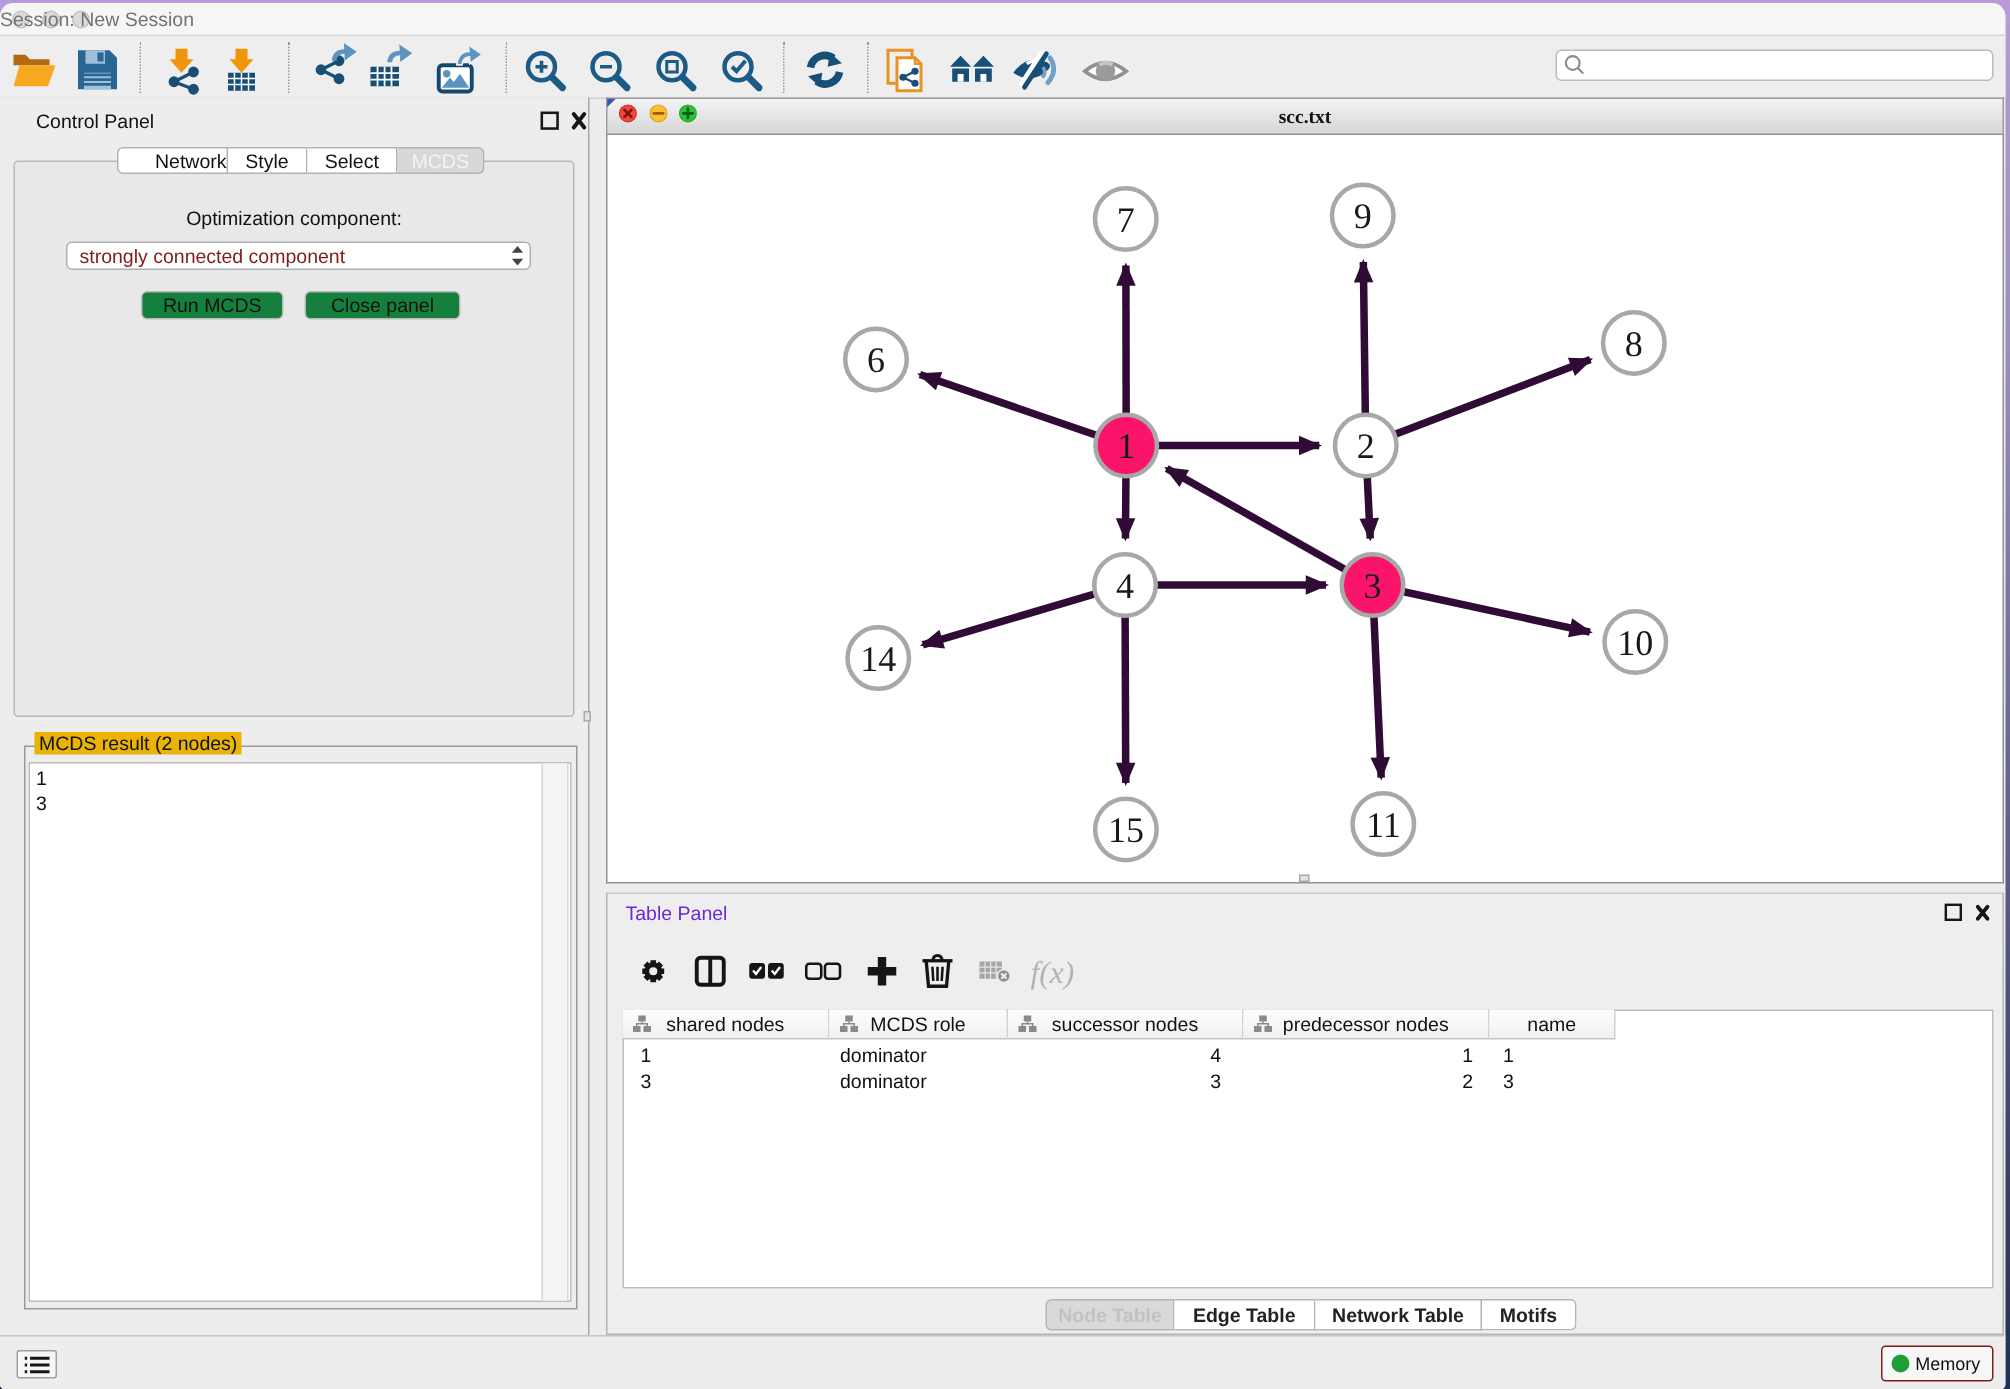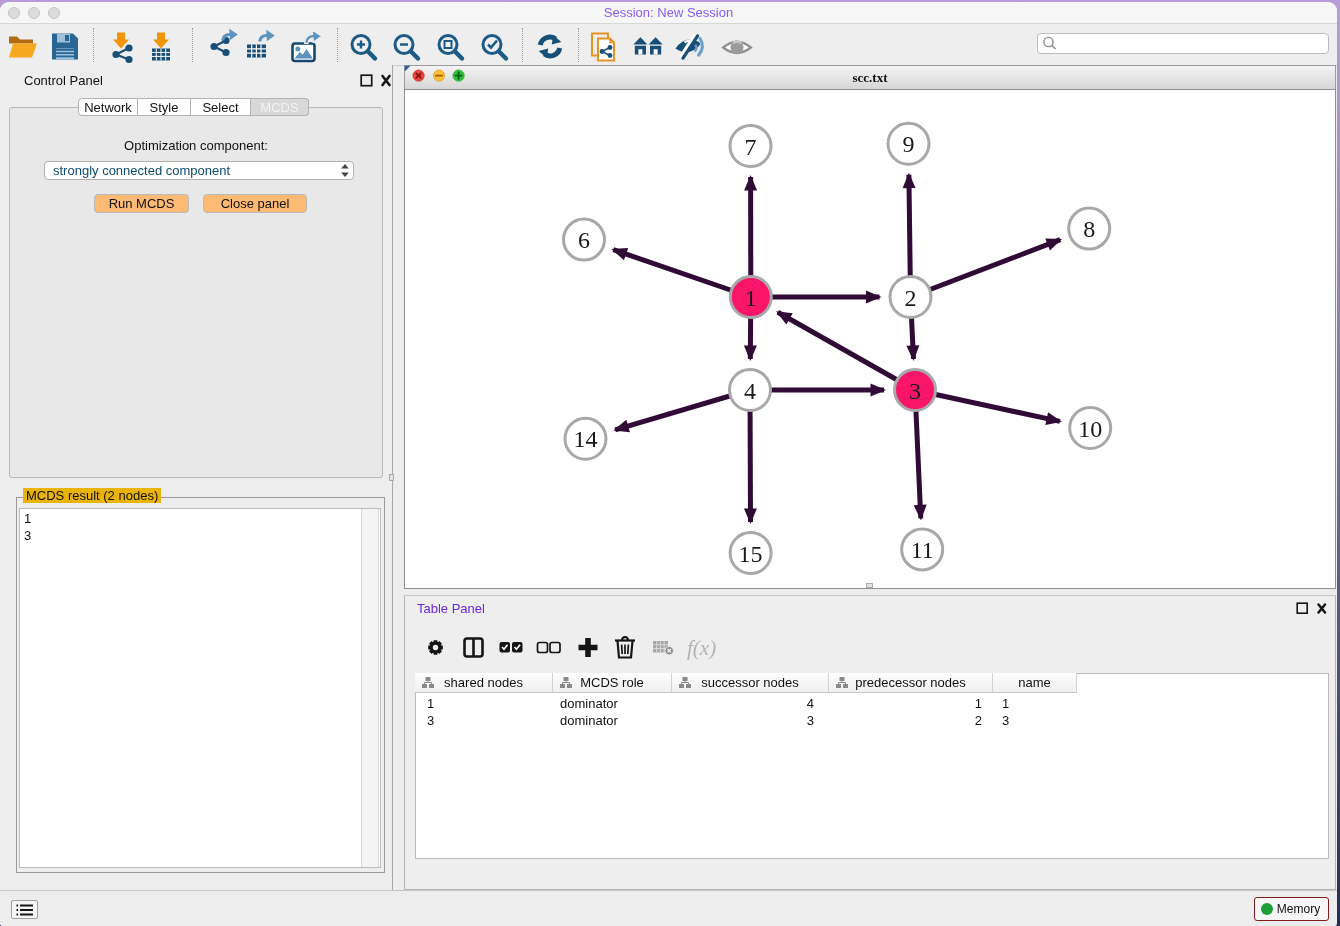--- a/index.html
+++ b/index.html
@@ -4,37 +4,37 @@
 <style>
 html,body{margin:0;padding:0;}
 body{width:1340px;height:926px;overflow:hidden;position:relative;
  background:linear-gradient(180deg,#b89bd8 0%,#9c8cc0 25%,#5e5f8e 60%,#222e55 100%);
  font-family:"Liberation Sans",sans-serif;}
 .abs{position:absolute;}
 #win{left:0;top:2px;width:1337px;height:924px;background:#ededed;border-radius:9px 9px 3px 3px;overflow:hidden;}
 
 #titlebar{left:0;top:0;width:1337px;height:21px;background:#f6f6f6;border-bottom:1px solid #d6d6d6;}
 .tl{width:12px;height:12px;border-radius:50%;top:5px;background:#dcdcdc;border:1px solid #c3c3c3;box-sizing:border-box;}
-#wtitle{left:0;top:3px;width:1337px;text-align:center;font-size:13px;color:#8b5cf6;}
+#wtitle{left:0;top:3px;width:1337px;font-size:13px;color:#737373;}
 #toolbar{left:0;top:22px;width:1337px;height:41px;background:#eeeeee;border-bottom:1px solid #cfcfcf;}
 .vsep{top:26px;height:34px;width:0;border-left:1px dotted #9a9a9a;}
 #search{left:1037px;top:31px;width:290px;height:19px;background:#fff;border:1px solid #bbb;border-radius:4px;}
 
 #cpanel{left:0;top:63px;width:393px;height:826px;background:#ededed;border-right:1px solid #a8a8a8;box-sizing:border-box;}
 #cptitle{left:24px;top:71px;font-size:13px;color:#111;}
 .tabrow{display:flex;}
 #cptabs{left:78px;top:96px;height:18px;}
 .tab{box-sizing:border-box;border:1px solid #b3b3b3;border-left:none;background:#fff;font-size:13px;color:#111;text-align:center;line-height:17px;height:18px;}
 .tab.first{border-left:1px solid #b3b3b3;border-radius:4px 0 0 4px;}
 .tab.last{border-radius:0 4px 4px 0;}
 .tab.sel{background:#d8d8d8;color:#f3f3f3;}
 #cpbox{left:9px;top:105px;width:374px;height:371px;background:#e8e8e8;border:1px solid #b9b9b9;border-radius:3px;box-sizing:border-box;}
 #optlabel{left:9px;top:136px;width:374px;text-align:center;font-size:13px;color:#111;}
-#combo{left:44px;top:159px;width:310px;height:19px;background:#fff;border:1px solid #b0b0b0;border-radius:4px;box-sizing:border-box;font-size:13px;color:#0c4a6e;line-height:17px;padding-left:8px;}
-.btn{background:#fdba74;border:1px solid #b9b9b9;border-radius:4px;box-sizing:border-box;font-size:13px;color:#111;text-align:center;height:19px;line-height:17px;}
+#combo{left:44px;top:159px;width:310px;height:19px;background:#fff;border:1px solid #b0b0b0;border-radius:4px;box-sizing:border-box;font-size:13px;color:#7f1d1d;line-height:17px;padding-left:8px;}
+.btn{background:#15803d;border:1px solid #b9b9b9;border-radius:4px;box-sizing:border-box;font-size:13px;color:#111;text-align:center;height:19px;line-height:17px;}
 #grp{left:16px;top:495px;width:367px;height:374px;border:1px solid #9a9a9a;}
 #grplabel{left:23px;top:486px;background:#eab308;padding:0 3px;font-size:13px;color:#111;}
 #grpwhite{left:19px;top:506px;width:362px;height:360px;background:#fff;border:1px solid #bdbdbd;box-sizing:border-box;font-size:13px;line-height:16.5px;padding:2px 0 0 4px;color:#111;}
 #grpsb{left:361px;top:507px;width:18px;height:358px;background:#f4f4f4;border-left:1px solid #d8d8d8;border-right:1px solid #d8d8d8;box-sizing:border-box;}
 
 #ntitle{left:404px;top:63px;width:932px;height:25px;background:linear-gradient(#f4f4f4,#d6d6d6);border:1px solid #9b9b9b;border-bottom:1px solid #8f8f8f;box-sizing:border-box;}
 #ntext{left:404px;top:68px;width:932px;text-align:center;font-size:13px;font-weight:bold;color:#111;font-family:Liberation Serif, serif;}
 #canvas{left:404px;top:88px;width:932px;height:499px;background:#fff;border:1px solid #909090;border-top:none;box-sizing:border-box;}
 
 #tpanel{left:404px;top:593px;width:932px;height:295px;background:#eeeeee;border:1px solid #b5b5b5;border-top:1px solid #c9c9c9;box-sizing:border-box;}
@@ -201,21 +201,21 @@
 
  <div class="abs" id="cpanel"></div>
  <div class="abs" id="cptitle">Control Panel</div>
  <svg class="abs" style="left:360px;top:71px;" width="32" height="15" viewBox="0 0 32 15">
   <rect x="1.2" y="2.2" width="10.5" height="10.5" fill="none" stroke="#161616" stroke-width="1.7"></rect>
   <path d="M22.5,3 L29.5,12 M29.5,3 L22.5,12" stroke="#161616" stroke-width="2.6" stroke-linecap="round"></path>
  </svg>
  <div class="abs" id="cpwin"></div>
  <div class="abs" id="cpbox"></div>
  <div class="abs tabrow" id="cptabs">
-  <div class="tab first" style="width:60px;">Network</div>
+  <div class="tab first" style="width:74px;text-align:right;">Network</div>
   <div class="tab" style="width:53px;">Style</div>
   <div class="tab" style="width:60px;">Select</div>
   <div class="tab sel last" style="width:58px;">MCDS</div>
  </div>
  <div class="abs" id="optlabel">Optimization component:</div>
  <div class="abs" id="combo">strongly connected component</div>
  <svg class="abs" style="left:338px;top:161px;" width="14" height="15" viewBox="0 0 14 15">
   <path d="M7,1 L10.8,5.5 L3.2,5.5 Z" fill="#444"></path>
   <path d="M7,14 L10.8,9.5 L3.2,9.5 Z" fill="#444"></path>
  </svg>
@@ -378,20 +378,26 @@
  <div class="abs td" style="left:427px;top:694px;">1</div>
  <div class="abs td" style="left:560px;top:694px;">dominator</div>
  <div class="abs td" style="left:672px;top:694px;width:142px;text-align:right;">4</div>
  <div class="abs td" style="left:829px;top:694px;width:153px;text-align:right;">1</div>
  <div class="abs td" style="left:1002px;top:694px;">1</div>
  <div class="abs td" style="left:427px;top:711px;">3</div>
  <div class="abs td" style="left:560px;top:711px;">dominator</div>
  <div class="abs td" style="left:672px;top:711px;width:142px;text-align:right;">3</div>
  <div class="abs td" style="left:829px;top:711px;width:153px;text-align:right;">2</div>
  <div class="abs td" style="left:1002px;top:711px;">3</div>
+ <div class="abs tabrow" id="btabs" style="left:697px;">
+  <div class="btab first sel" style="width:86px;">Node Table</div>
+  <div class="btab" style="width:94px;">Edge Table</div>
+  <div class="btab" style="width:111px;">Network Table</div>
+  <div class="btab last" style="width:63px;">Motifs</div>
+ </div>
 
  <div class="abs" id="status"></div>
  <div class="abs" id="listbtn"></div>
  <svg class="abs" style="left:16px;top:902px;" width="18" height="12" viewBox="0 0 18 12">
   <g stroke="#161616" stroke-width="2">
    <path d="M4,1.5 h13 M4,6 h13 M4,10.5 h13"></path>
    <path d="M0.5,1.5 h1.6 M0.5,6 h1.6 M0.5,10.5 h1.6"></path>
   </g>
  </svg>
  <div class="abs" id="membtn">Memory</div>

